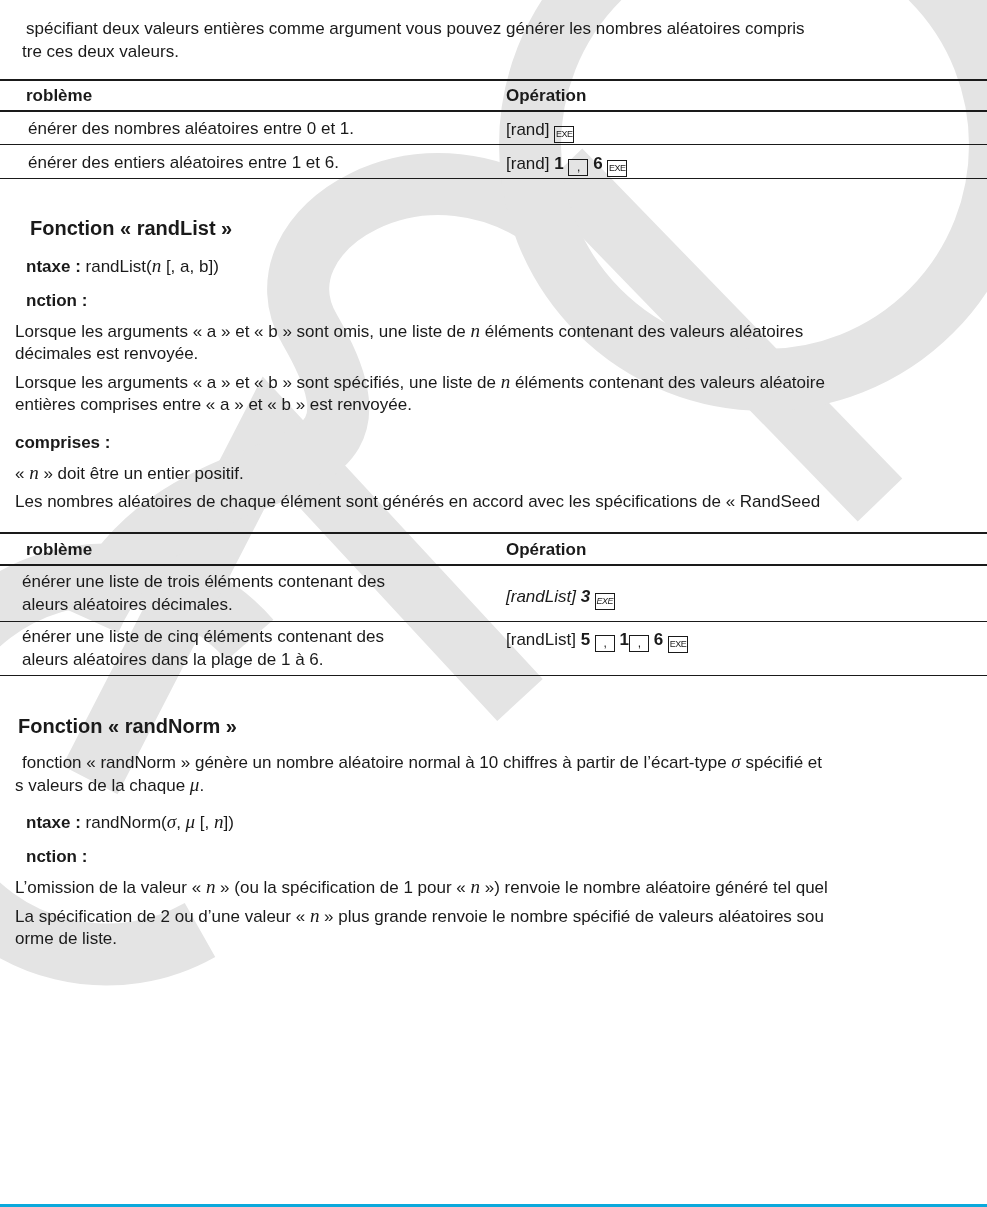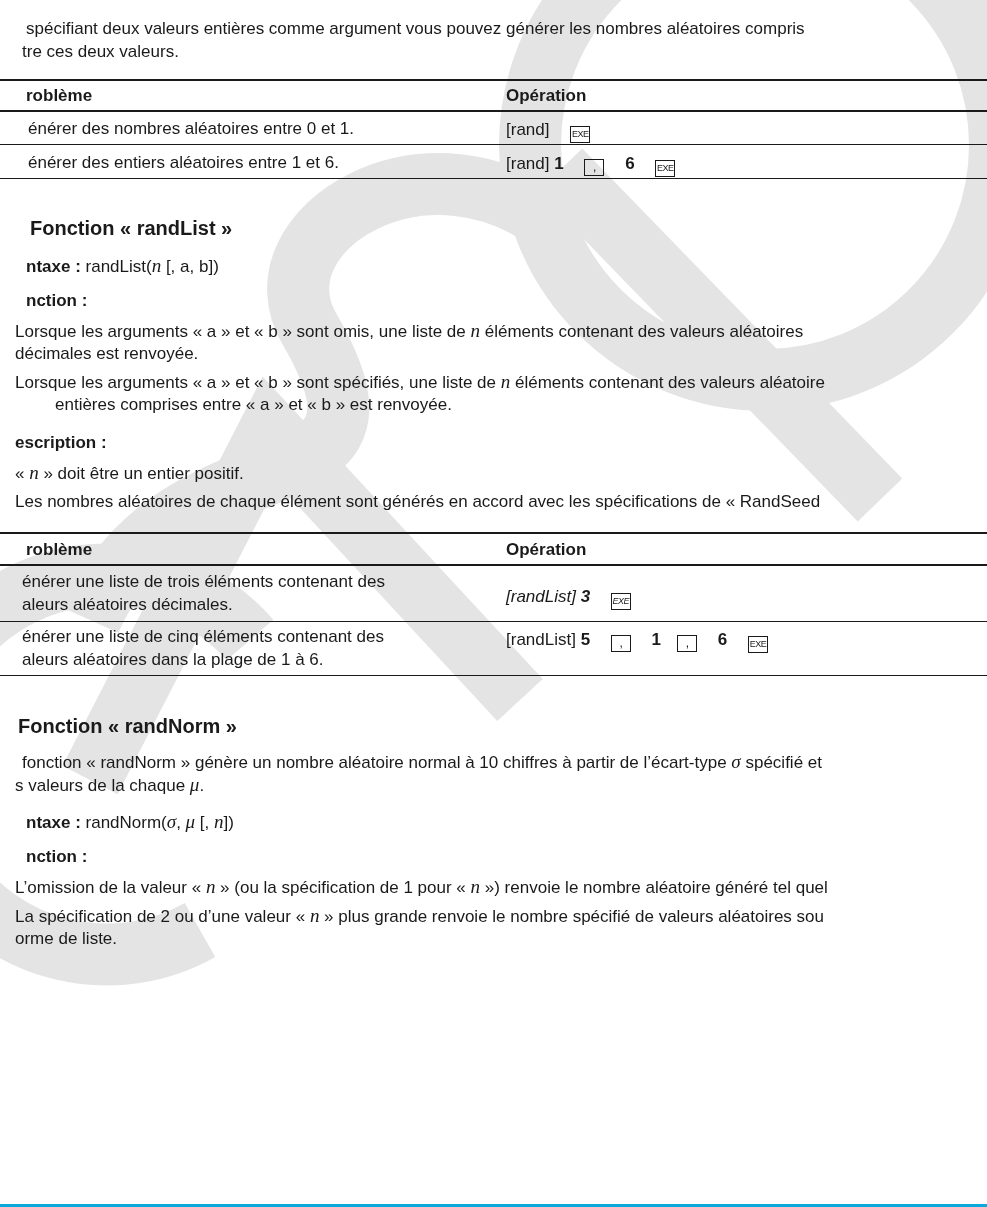--- a/index.html
+++ b/index.html
@@ -16,21 +16,21 @@
   .p { font-size: 17px; line-height: 22px; }
   .bold { font-weight: bold; }
   .h2 { font-size: 20px; font-weight: bold; }
   .it { font-family: "Liberation Serif", serif; font-style: italic; font-size: 19px; }
   .rule-thick { position: absolute; left: 0; width: 987px; height: 2px; background: #1a1a1a; }
   .rule-thin { position: absolute; left: 0; width: 987px; height: 1px; background: #1a1a1a; }
 
   .key {
     display: inline-block; border: 1px solid #1a1a1a; width: 18px; height: 15px;
     vertical-align: -2px; font-size: 9px; text-align: center; line-height: 15px;
-    font-weight: normal; letter-spacing: -0.5px; margin: 0 16px;
+    font-weight: normal; letter-spacing: -0.5px; margin: 0 0;
   }
   .key.comma { font-size: 12px; line-height: 14px; }
   .footer-bar { position: absolute; left: 0; top: 1204px; width: 987px; height: 3px; background: #0aa9dc; }
 </style>
 </head>
 <body>
 
 <svg class="watermark" viewBox="0 0 987 1207">
   <g fill="none" stroke="#e4e4e4" stroke-width="62" stroke-linecap="butt">
 
@@ -82,23 +82,23 @@
   <div class="abs p bold" style="left:26px; top:290px;">nction :</div>
 
   <div class="abs p" style="left:15px; top:320px;">
     <span>Lorsque les arguments « a » et « b » sont omis, une liste de </span><span class="it">n</span><span> éléments contenant des valeurs aléatoires</span>
   </div>
   <div class="abs p" style="left:15px; top:343px;">décimales est renvoyée.</div>
 
   <div class="abs p" style="left:15px; top:371px;">
     <span>Lorsque les arguments « a » et « b » sont spécifiés, une liste de </span><span class="it">n</span><span> éléments contenant des valeurs aléatoire</span>
   </div>
-  <div class="abs p" style="left:15px; top:394px;margin-left:40px;">entières comprises entre « a » et « b » est renvoyée.</div>
+  <div class="abs p" style="left:15px; top:394px;">entières comprises entre « a » et « b » est renvoyée.</div>
 
-  <div class="abs p bold" style="left:15px; top:432px;">escription :</div>
+  <div class="abs p bold" style="left:15px; top:432px;">comprises :</div>
 
   <div class="abs p" style="left:15px; top:462px;">
     <span>« </span><span class="it">n</span><span> » doit être un entier positif.</span>
   </div>
   <div class="abs p" style="left:15px; top:491px;">Les nombres aléatoires de chaque élément sont générés en accord avec les spécifications de « RandSeed</div>
 
   <div class="rule-thick" style="top:532px;"></div>
   <div class="abs p bold" style="left:26px; top:539px;">roblème</div>
   <div class="abs p bold" style="left:506px; top:539px;">Opération</div>
   <div class="rule-thick" style="top:564px;"></div>

